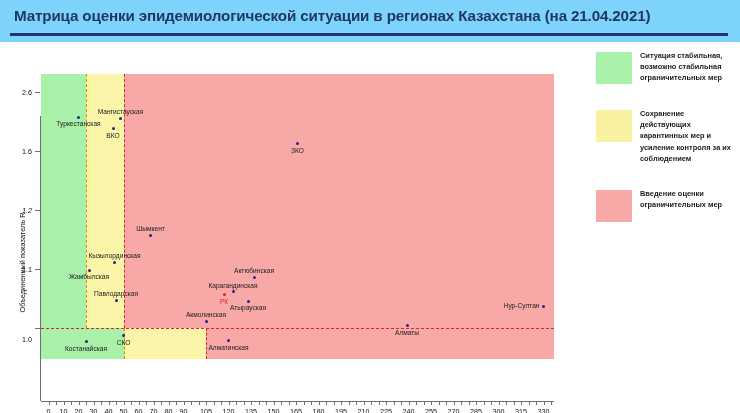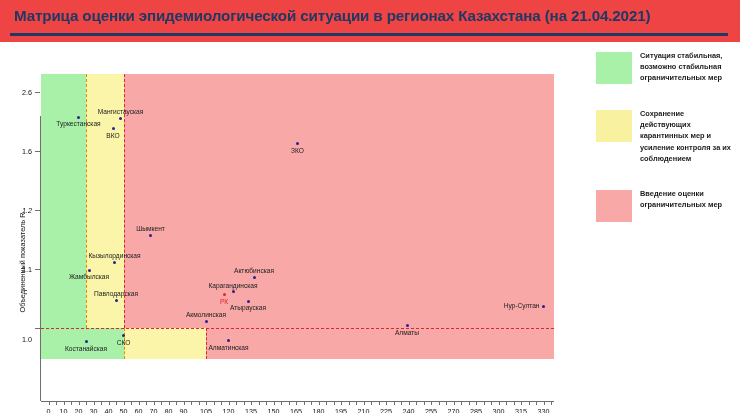--- a/index.html
+++ b/index.html
@@ -6,21 +6,21 @@
   body{
     width:740px;height:413px;
     background:#ffffff;
     font-family:"Liberation Sans", sans-serif;
     overflow:hidden;
     position:relative;
   }
   
   #header{
     position:absolute;left:0;top:0;width:740px;height:42px;
-    background:#ef4444;
+    background:#7dd3fc;
   }
   #page-title{
     position:absolute;left:14px;top:7px;
     font-size:15.2px;font-weight:bold;color:#1f3864;
     letter-spacing:-0.15px;white-space:nowrap;
   }
   #header-rule{
     position:absolute;left:10px;top:33px;width:718px;height:3px;
     background:#1f3864;
   }

